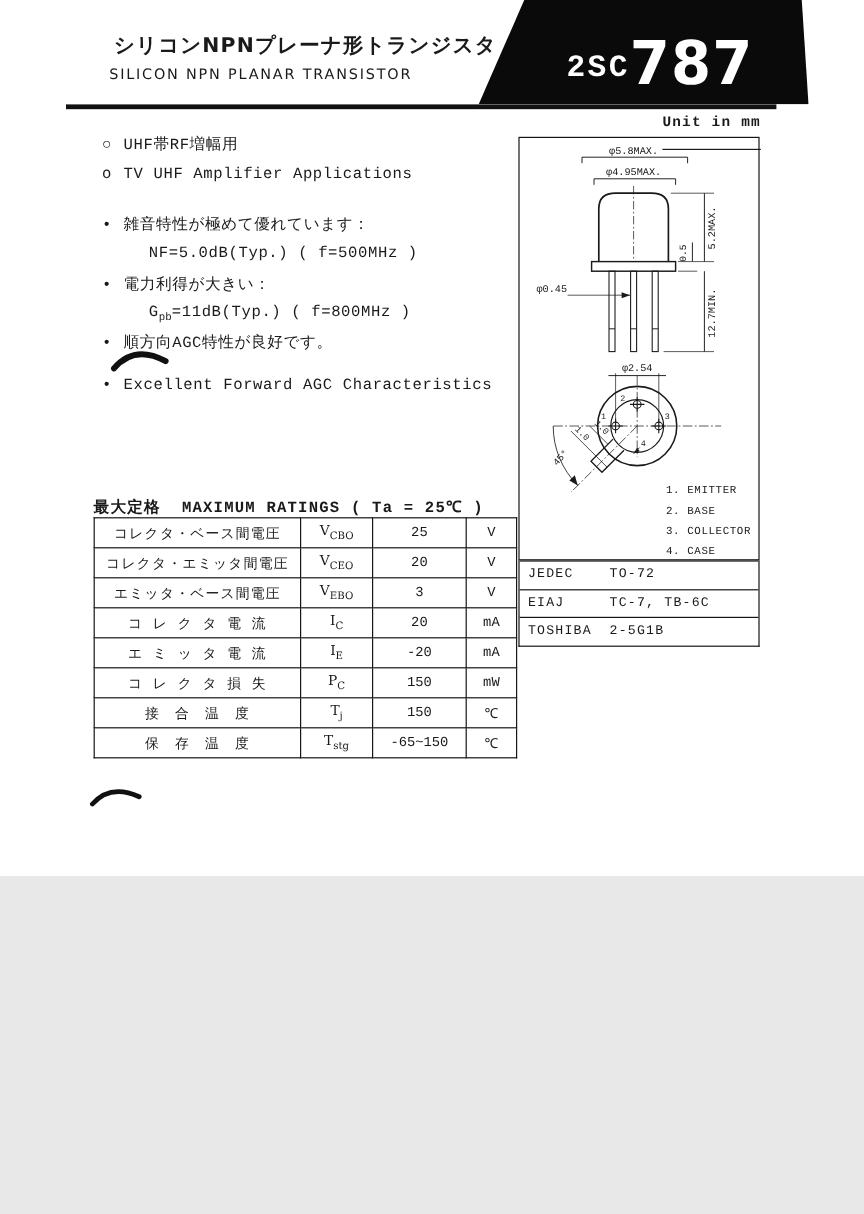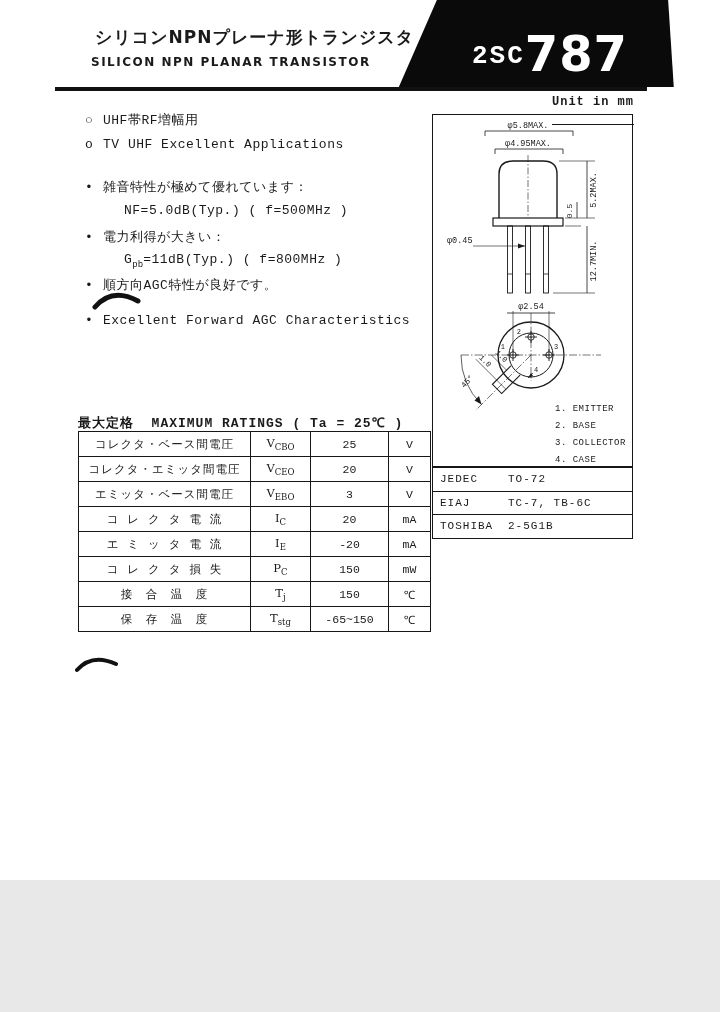--- a/index.html
+++ b/index.html
@@ -1,20 +1,20 @@
 <!DOCTYPE html>
 <html><head>
 <meta charset="utf-8">
 <style>
   html,body{margin:0;padding:0;}
   body{background:#e8e8e8;font-family:"Liberation Mono","DejaVu Sans Mono",monospace;}
-  .page{position:relative;width:720px;height:880px;background:#ffffff;color:#1a1a1a;overflow:hidden;margin:0 auto;}
+  .page{position:relative;width:720px;height:730px;background:#ffffff;color:#1a1a1a;overflow:hidden;margin:0 auto;}
   
   .title-ja{position:absolute;left:95px;top:26px;font-family:"DejaVu Sans","Liberation Sans",sans-serif;font-weight:bold;font-size:17px;letter-spacing:1px;}
-  .title-en{position:absolute;left:91px;top:55px;font-family:"DejaVu Sans","Liberation Sans",sans-serif;font-weight:bold;font-size:12px;letter-spacing:1.5px;}
+  .title-en{position:absolute;left:91px;top:55px;font-family:"DejaVu Sans","Liberation Sans",sans-serif;font-weight:normal;font-size:12px;letter-spacing:1.5px;}
   .banner{position:absolute;left:396px;top:0;width:282px;height:87px;background:#0a0a0a;
           clip-path:polygon(14.5% 0,96.5% 0,98.5% 100%,1% 100%);
           display:flex;align-items:flex-end;justify-content:center;padding-left:26px;box-sizing:border-box;color:#fff;}
   .banner .prefix{font-size:26px;letter-spacing:2px;line-height:1;margin-bottom:18px;font-weight:bold;}
   .banner .partnum{font-size:48px;font-weight:800;line-height:1;margin-bottom:10px;letter-spacing:1px;font-family:"DejaVu Sans",sans-serif;transform:scaleY(1.05);}
   .hrule{position:absolute;left:55px;top:87px;width:592px;height:4px;background:#111;}
   .unit-note{position:absolute;left:552px;top:95px;font-size:12px;font-weight:bold;letter-spacing:1px;border-bottom:1px solid #1a1a1a;padding-bottom:15px;}
   
   .feat{position:absolute;font-size:13px;letter-spacing:0.5px;white-space:nowrap;}
   .feat .b{display:inline-block;width:18px;}
@@ -47,21 +47,21 @@
   <div class="title-ja">シリコンNPNプレーナ形トランジスタ</div>
   <div class="title-en">SILICON NPN PLANAR TRANSISTOR</div>
   <div class="banner">
     <span class="prefix">2SC</span>
     <span class="partnum">787</span>
   </div>
   <div class="hrule"></div>
   <div class="unit-note">Unit in mm</div>
 
   <div class="feat" style="left:85px;top:111px;"><span class="b">○</span><span>UHF帯RF増幅用</span></div>
-  <div class="feat" style="left:85px;top:137px;"><span class="b">o</span><span>TV UHF Excellent Applications</span></div>
+  <div class="feat" style="left:85px;top:137px;"><span class="b">o</span><span>TV UHF Amplifier Applications</span></div>
   <div class="feat" style="left:85px;top:178px;"><span class="b">•</span><span>雑音特性が極めて優れています：</span></div>
   <div class="formula" style="left:124px;top:203px;"><span>NF</span><sub></sub><span>=5.0dB(Typ.)  ( f=500MHz )</span></div>
   <div class="feat" style="left:85px;top:228px;"><span class="b">•</span><span>電力利得が大きい：</span></div>
   <div class="formula" style="left:124px;top:252px;"><span>G</span><sub>pb</sub><span>=11dB(Typ.)  ( f=800MHz )</span></div>
   <div class="feat" style="left:85px;top:276px;"><span class="b">•</span><span>順方向AGC特性が良好です。</span></div>
   <div class="feat" style="left:85px;top:313px;"><span class="b">•</span><span>Excellent Forward AGC Characteristics</span></div>
 
   <svg class="artifact" style="left:92px;top:291px;" width="50" height="20">
     <path d="M3,16 Q20,-4 46,10" stroke="#111" stroke-width="5" fill="none" stroke-linecap="round"></path>
   </svg>

